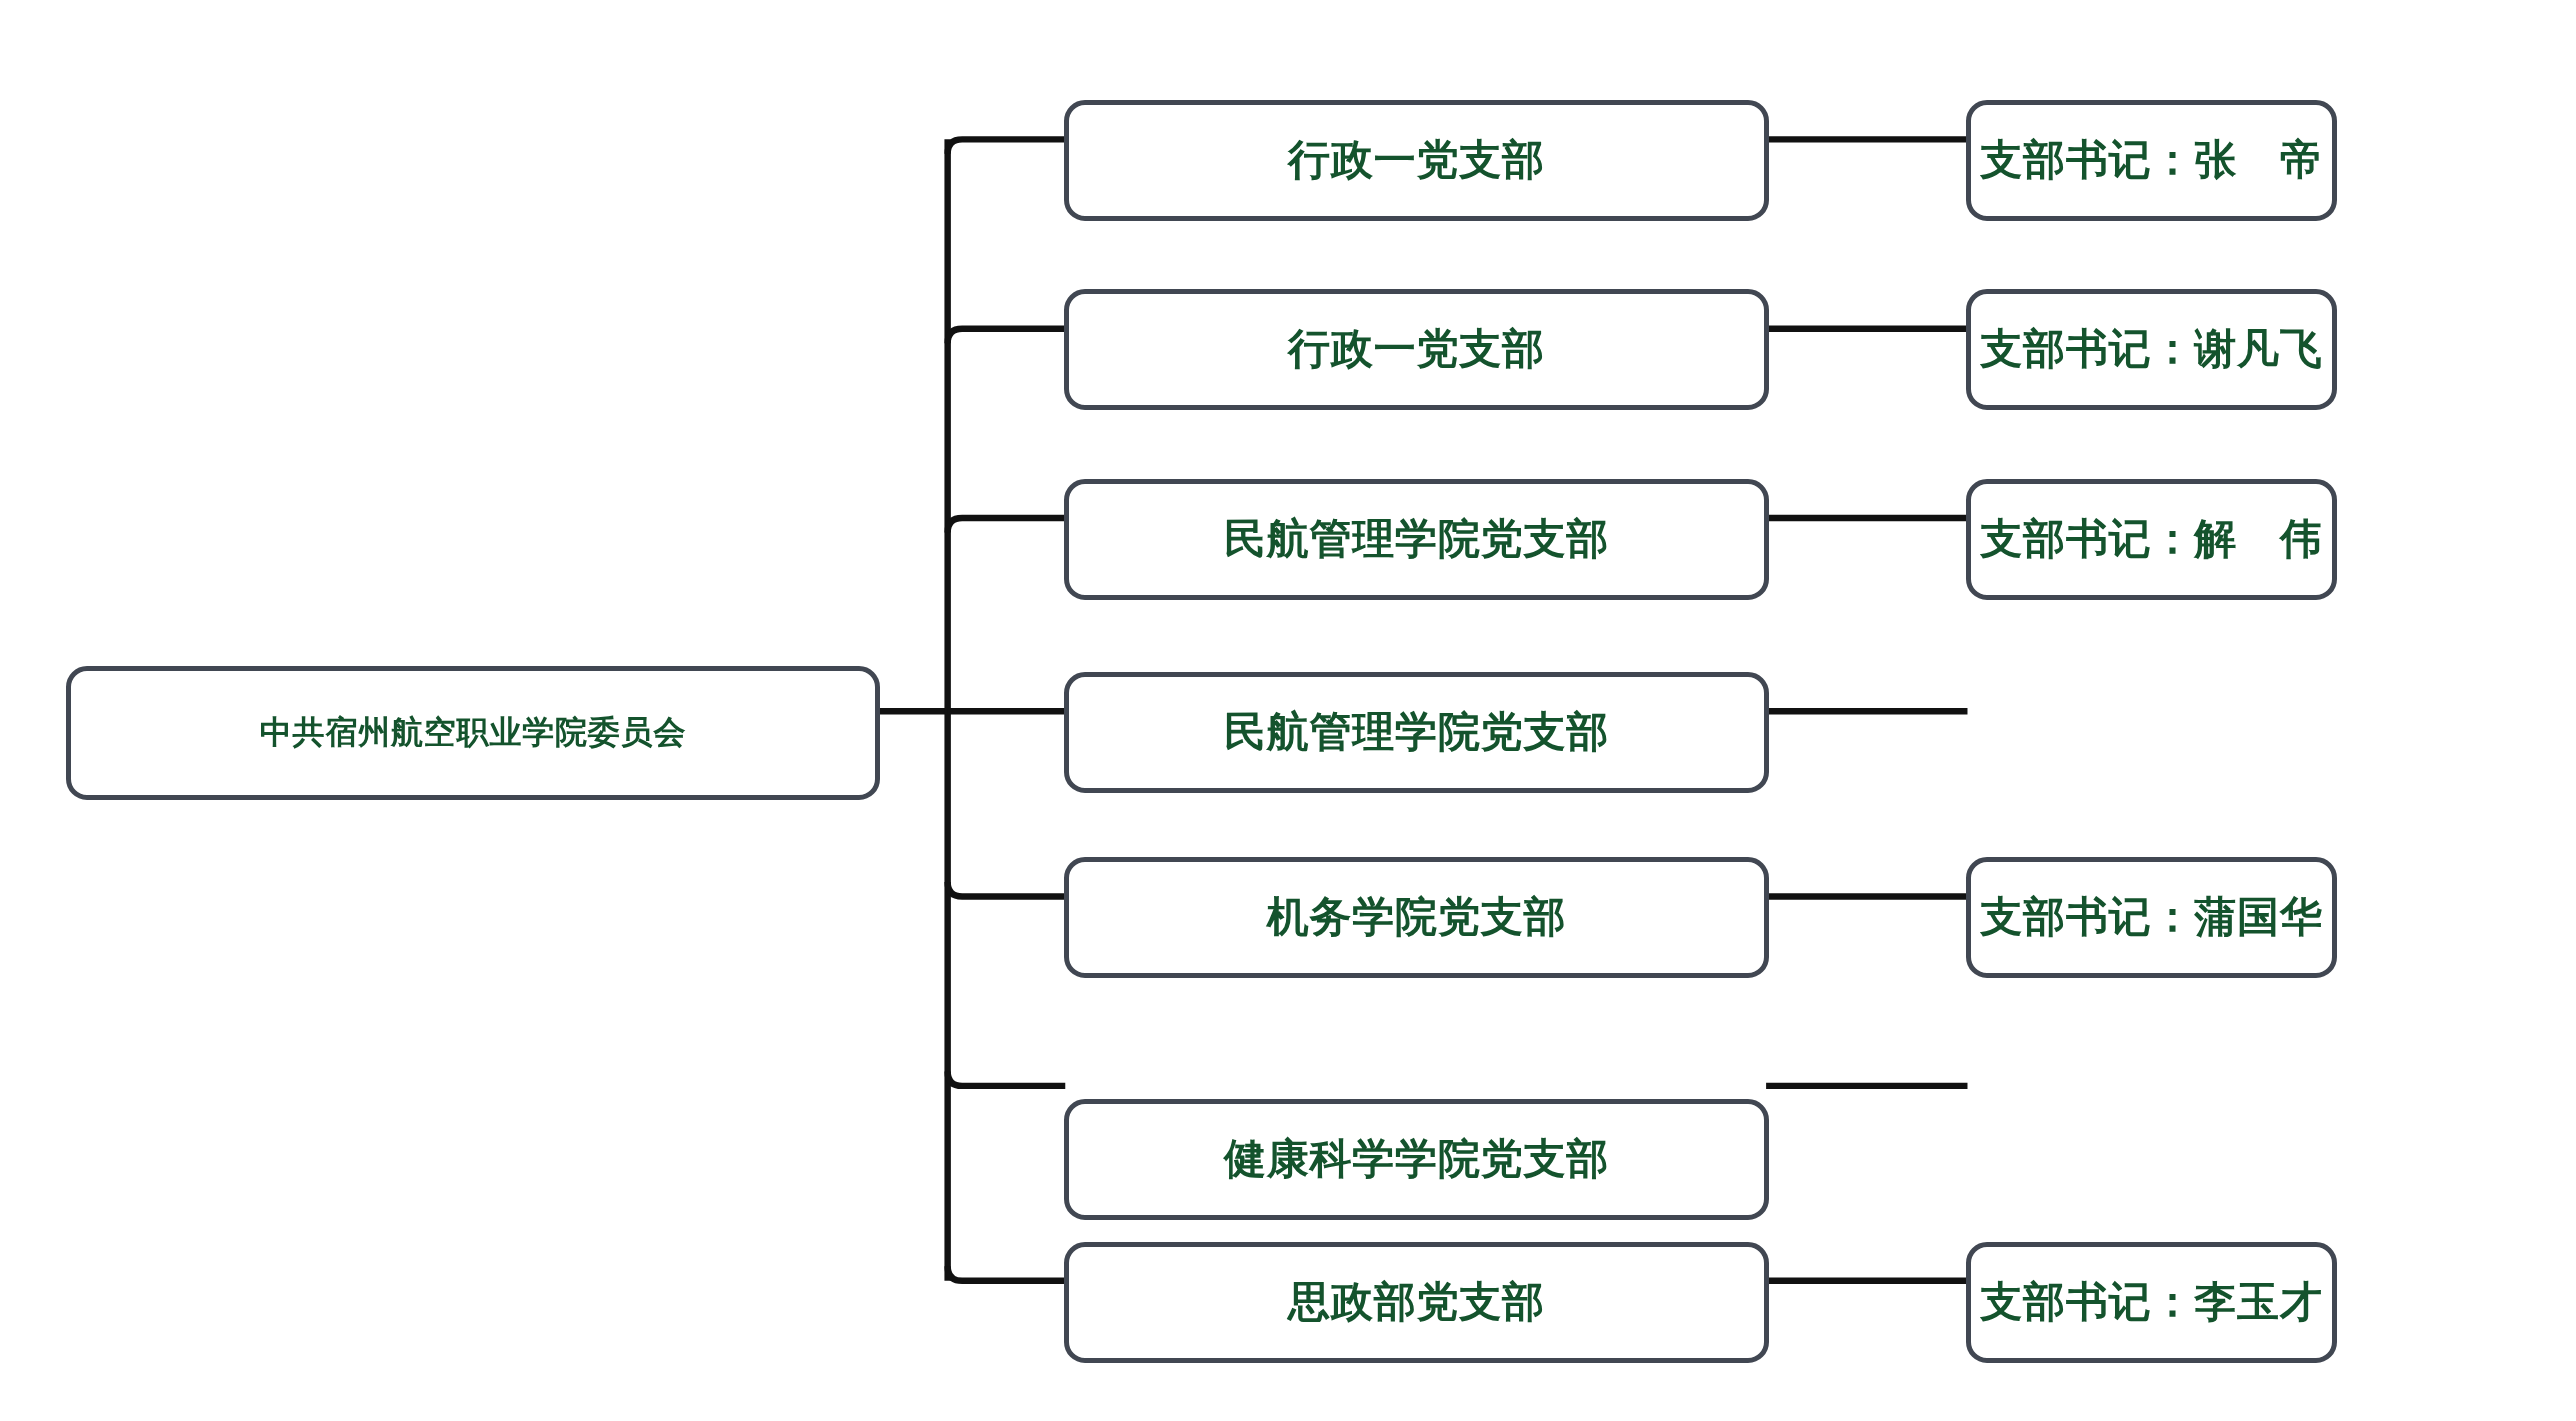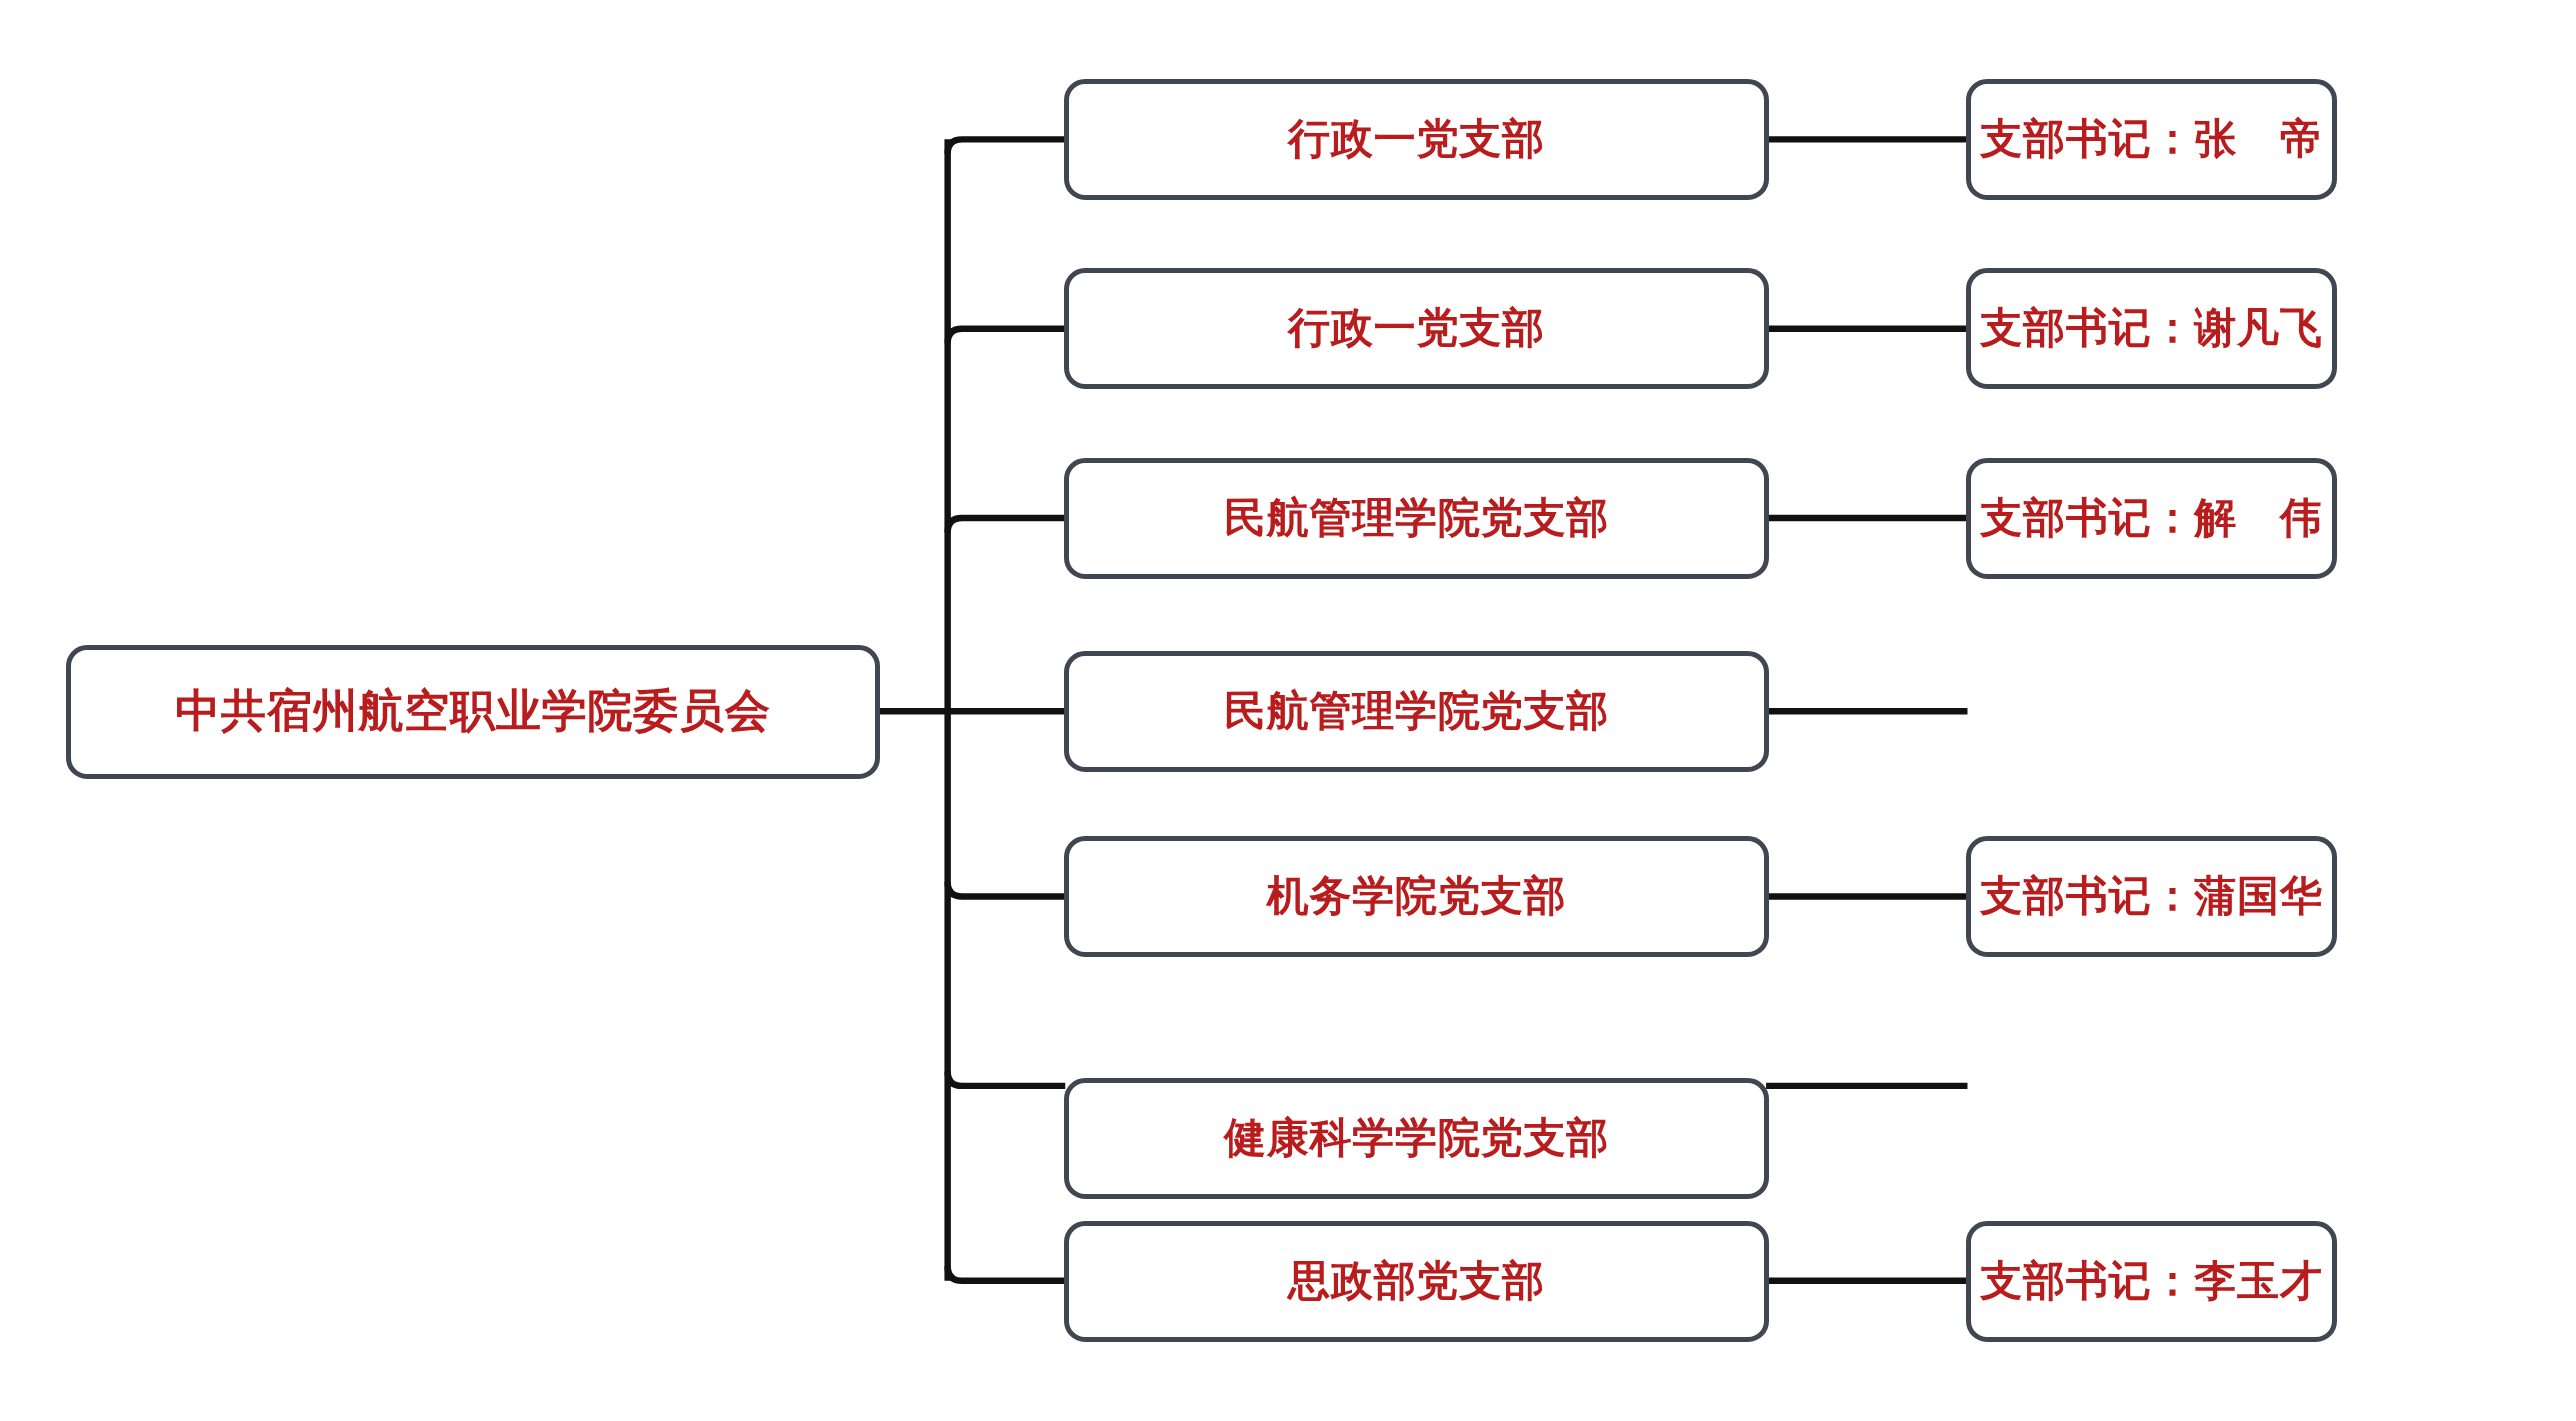--- a/index.html
+++ b/index.html
@@ -30,32 +30,33 @@
   .node {
     position: absolute;
     box-sizing: border-box;
     background: #ffffff;
     border: 5.6px solid #414752;
     border-radius: 21px;
     display: flex;
     align-items: center;
     justify-content: center;
     text-align: center;
-    color: #b91c1c;
+    color: #14532d;
     font-weight: 700;
     letter-spacing: 0.8px;
     line-height: 1.1;
     white-space: pre;
+    margin-top: 21px;
   }
   .node-root {
     left: 66px;
     top: 645px;
     width: 814px;
     height: 134px;
-    font-size: 45px;
+    font-size: 32px;
   }
   .node-branch {
     left: 1064px;
     width: 705px;
     height: 121px;
     font-size: 42px;
   }
   .node-leader {
     left: 1966px;
     width: 371px;

